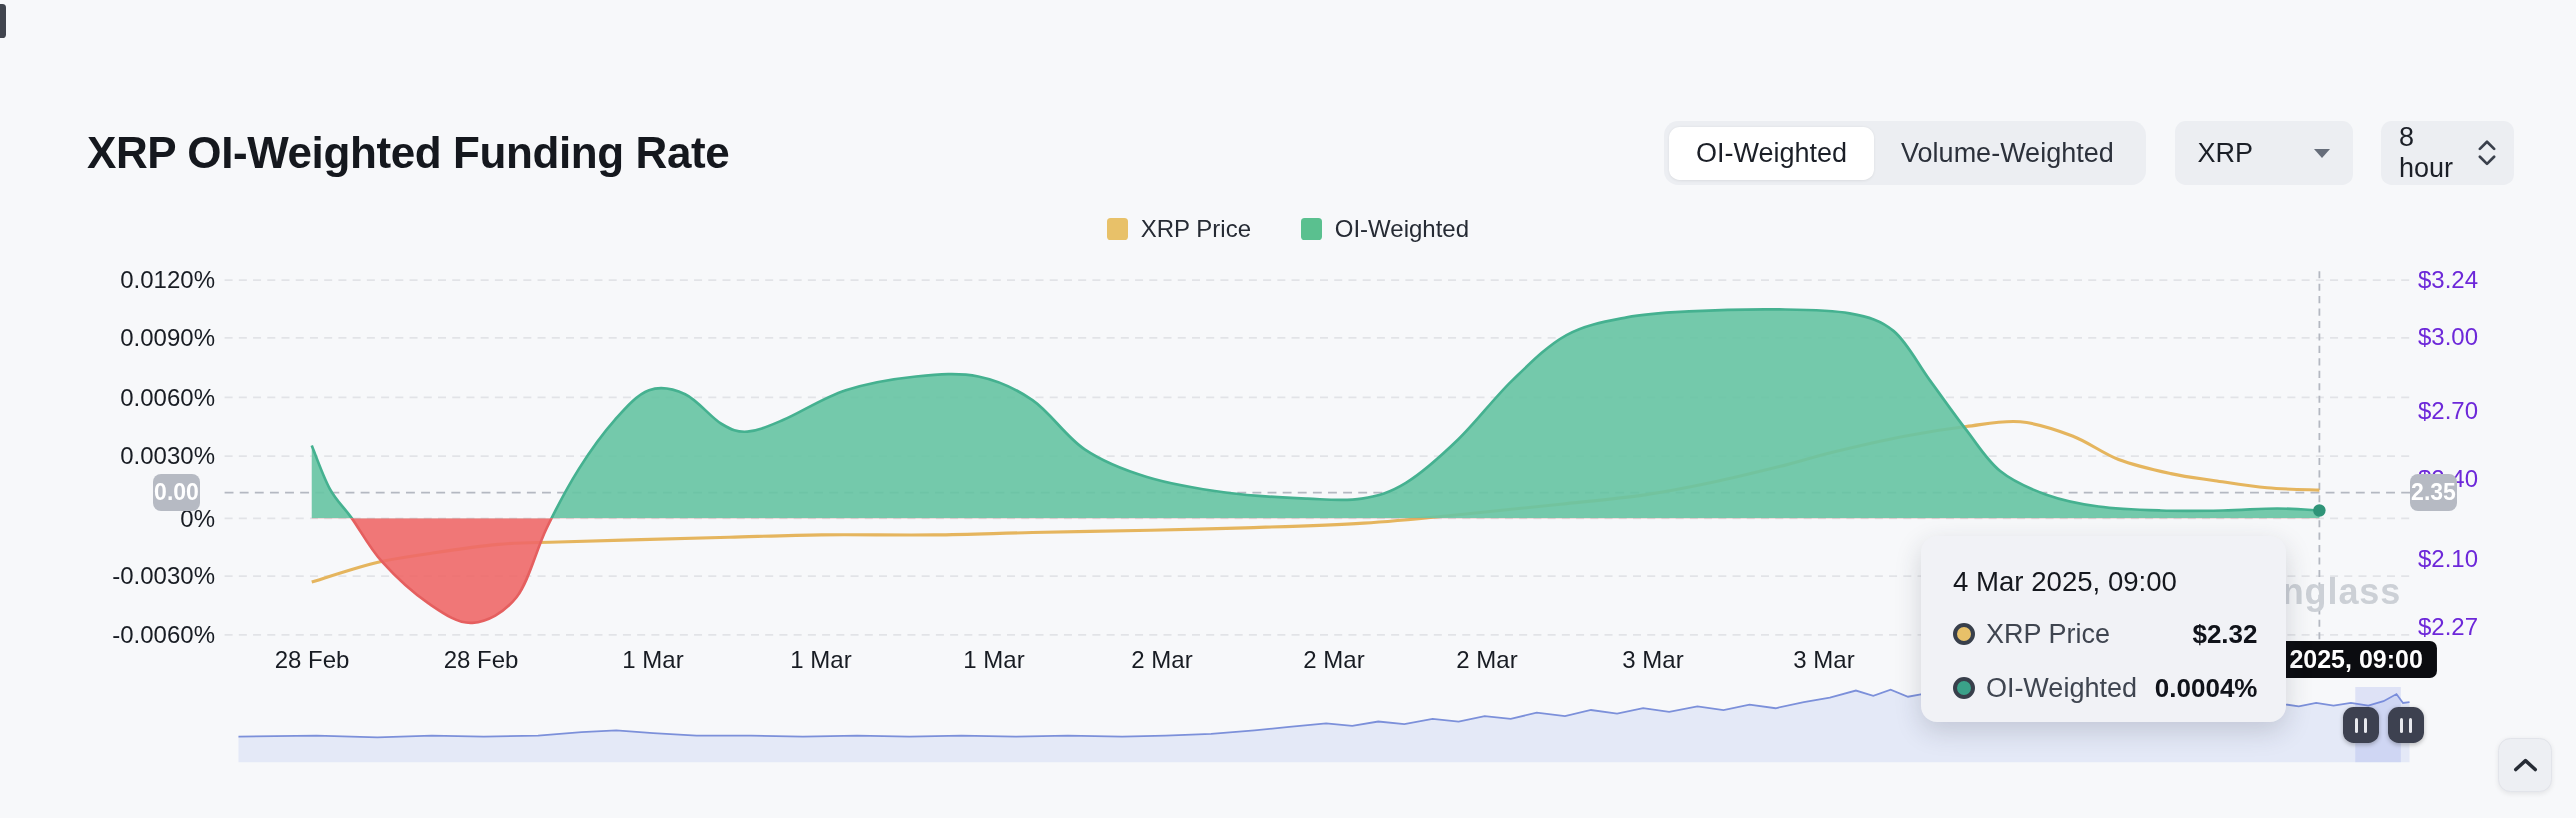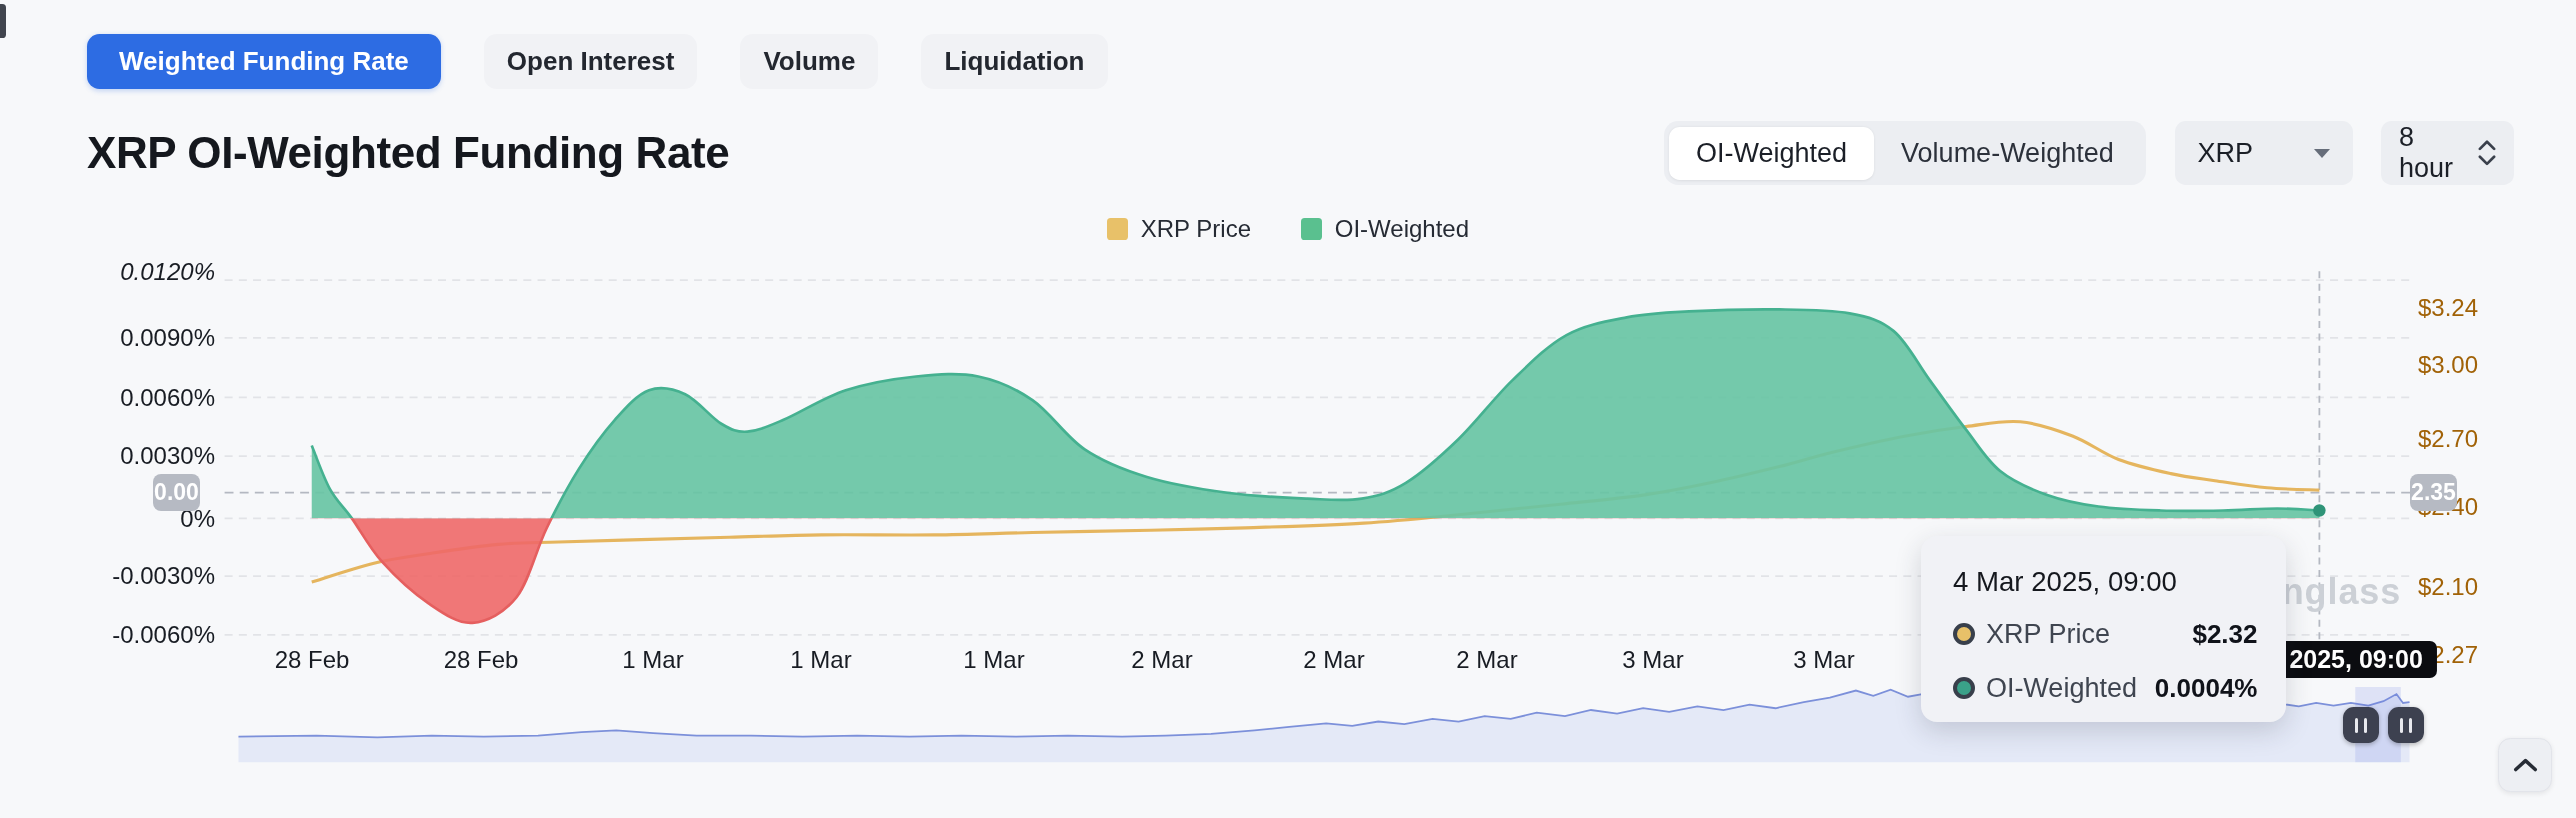--- a/index.html
+++ b/index.html
@@ -26,21 +26,21 @@
   .updown{display:flex;flex-direction:column;gap:4.4px;margin-left:9px;}
   .updown svg{display:block;}
   
   .legend{position:absolute;left:0;top:215px;width:100%;display:flex;justify-content:center;gap:50px;}
   .legend-item{display:flex;align-items:center;gap:12.5px;font-size:24px;color:#262b34;}
   .sq{width:21.3px;height:21.3px;border-radius:3.6px;}
   
   .tickL{position:absolute;width:215px;text-align:right;transform:translateY(-50%);
          font-size:24px;font-weight:500;color:#181c23;z-index:2;}
   .tickR{position:absolute;left:2418px;transform:translateY(-50%);
-         font-size:24px;font-weight:500;color:#a16207;z-index:2;margin-top:28px;}
+         font-size:24px;font-weight:500;color:#6d28d9;z-index:2;}
   .xlab{position:absolute;transform:translate(-50%,-50%);font-size:24px;font-weight:500;color:#181c23;z-index:2;white-space:nowrap;}
   .badge{position:absolute;width:47px;height:37px;border-radius:8px;background:#b6bac3;color:#ffffff;
          font-size:23px;font-weight:700;display:flex;align-items:center;justify-content:center;z-index:3;}
   
   .chart-svg{position:absolute;left:0;top:0;z-index:1;}
   .nav-svg{position:absolute;z-index:4;}
   .nav-handle{position:absolute;width:36px;height:36px;border-radius:10.7px;background:#3d4150;z-index:5;
               display:flex;align-items:center;justify-content:center;gap:5.3px;cursor:ew-resize;box-shadow:0 1.8px 4.4px rgba(0,0,0,.25);}
   .nav-handle i{display:block;width:3.6px;height:15px;background:#e8e9ee;border-radius:1.8px;}
   
@@ -58,26 +58,20 @@
   
   .chev-btn{position:absolute;left:2498px;top:738px;width:52px;height:52px;border-radius:12.5px;background:#edeff3;
             border:0.9px solid #e2e4ea;box-shadow:0 1.8px 5.3px rgba(0,0,0,.08);display:flex;align-items:center;justify-content:center;z-index:8;cursor:pointer;}
 </style>
 </head>
 <body>
 
 <div class="page">
   <div class="corner-mark"></div>
 
-  <div class="tabs" id="tabs">
-      <div class="tab active">Weighted Funding Rate</div>
-      <div class="tab">Open Interest</div>
-      <div class="tab">Volume</div>
-      <div class="tab">Liquidation</div>
-    </div>
 
   <div class="page-title">XRP OI-Weighted Funding Rate</div>
 
   <div class="controls">
     <div class="seg" id="seg">
         <div class="seg-opt active">OI-Weighted</div>
         <div class="seg-opt">Volume-Weighted</div>
       </div>
     <div class="select-box symbol">
       <span>XRP</span>
@@ -127,21 +121,21 @@
         </clipPath>
       </defs>
       <path d="M350,500.98321C353.387,509.111,362.79533333333336,536.080485,370.322,549.74995C377.84866666666665,563.4194150000001,385.37533333333334,569.330535,395.16,583C404.9446666666667,596.669465,414.72933333333333,615.8806050000001,429.03,631.76674C443.3306666666666,647.652875,464.029,666.864015,480.964,678.31681C497.899,689.7696050000001,514.0813333333333,701.591845,530.64,700.48351C547.1986666666667,699.375175,566.3916666666667,689.4001599999999,580.316,671.6668C594.2403333333334,653.93344,602.5196666666667,618.097275,614.186,594.08335C625.8523333333334,570.069425,637.5186666666667,547.902725,650.3140000000001,527.58325C663.1093333333334,507.263775,677.7863333333333,486.9443,690.958,472.1665C704.1296666666666,457.3887,716.1723333333334,443.719235,729.344,438.91645C742.5156666666667,434.11366499999997,756.44,437.06922499999996,769.988,443.34979C783.5360000000001,449.630355,798.9656666666666,469.580385,810.632,476.59984C822.2983333333333,483.61929499999997,828.3196666666666,486.20541000000003,839.986,485.46652C851.6523333333333,484.72763,862.1896666666667,479.924845,880.63,472.1665C899.0703333333333,464.40815499999997,925.7900000000001,447.04424,950.628,438.91645C975.466,430.78866,1004.8199999999999,425.985875,1029.658,423.39976C1054.4959999999999,420.813645,1077.8286666666665,418.96642,1099.656,423.39976C1121.4833333333333,427.8331,1140.676333333333,436.330335,1160.6219999999998,449.9998C1180.5676666666666,463.669265,1197.879,491.008195,1219.33,505.41655000000003C1240.781,519.8249050000001,1262.6083333333333,528.32214,1289.328,536.44993C1316.0476666666666,544.57772,1349.5413333333336,550.1193949999999,1379.6480000000001,554.1832899999999C1409.7546666666667,558.247185,1444.7536666666667,559.724965,1469.968,560.8333C1495.1823333333334,561.941635,1512.4936666666667,563.78886,1530.934,560.8333C1549.3743333333332,557.87774,1562.546,554.1832899999999,1580.6100000000001,543.09994C1598.6740000000002,532.01659,1619.3723333333332,513.5443399999999,1639.318,494.3332C1659.2636666666667,475.12206,1679.962,447.413685,1700.2839999999999,427.8331C1720.6059999999998,408.252515,1739.799,388.67193000000003,1761.25,376.84969C1782.701,365.02745,1806.0336666666667,361.33299999999997,1828.99,356.89966C1851.9463333333333,352.46632,1870.3866666666668,351.72742999999997,1898.988,350.24965C1927.5893333333333,348.77187,1970.4913333333334,347.66353499999997,2000.598,348.03297999999995C2030.7046666666665,348.40242499999994,2058.1769999999997,348.402425,2079.6279999999997,352.46632C2101.0789999999997,356.530215,2114.250666666667,359.85522,2129.304,372.41634999999997C2144.3573333333334,384.97747999999996,2156.4000000000005,409.36084999999997,2169.9480000000003,427.8331C2183.496,446.30535000000003,2197.420333333333,466.25538000000006,2210.5919999999996,483.24985000000004C2223.7636666666663,500.24432,2233.924666666667,517.608235,2248.978,529.79992C2264.0313333333334,541.991605,2282.471666666667,549.74995,2300.9120000000003,556.39996C2319.3523333333337,563.0499699999999,2338.169,566.74442,2359.62,569.69998C2381.071,572.65554,2406.2853333333333,573.39443,2429.618,574.13332C2452.9506666666666,574.87221,2477.788666666667,574.5027650000001,2499.616,574.13332C2521.443333333333,573.763875,2542.518,571.91665,2560.582,571.91665C2578.6459999999997,571.91665,2600.0969999999998,573.763875,2608,574.13332L2608,583L350,583Z" fill="#68c4a4" fill-opacity="0.92" clip-path="url(#clip-pos)"></path>
       <path d="M350,500.98321C353.387,509.111,362.79533333333336,536.080485,370.322,549.74995C377.84866666666665,563.4194150000001,385.37533333333334,569.330535,395.16,583C404.9446666666667,596.669465,414.72933333333333,615.8806050000001,429.03,631.76674C443.3306666666666,647.652875,464.029,666.864015,480.964,678.31681C497.899,689.7696050000001,514.0813333333333,701.591845,530.64,700.48351C547.1986666666667,699.375175,566.3916666666667,689.4001599999999,580.316,671.6668C594.2403333333334,653.93344,602.5196666666667,618.097275,614.186,594.08335C625.8523333333334,570.069425,637.5186666666667,547.902725,650.3140000000001,527.58325C663.1093333333334,507.263775,677.7863333333333,486.9443,690.958,472.1665C704.1296666666666,457.3887,716.1723333333334,443.719235,729.344,438.91645C742.5156666666667,434.11366499999997,756.44,437.06922499999996,769.988,443.34979C783.5360000000001,449.630355,798.9656666666666,469.580385,810.632,476.59984C822.2983333333333,483.61929499999997,828.3196666666666,486.20541000000003,839.986,485.46652C851.6523333333333,484.72763,862.1896666666667,479.924845,880.63,472.1665C899.0703333333333,464.40815499999997,925.7900000000001,447.04424,950.628,438.91645C975.466,430.78866,1004.8199999999999,425.985875,1029.658,423.39976C1054.4959999999999,420.813645,1077.8286666666665,418.96642,1099.656,423.39976C1121.4833333333333,427.8331,1140.676333333333,436.330335,1160.6219999999998,449.9998C1180.5676666666666,463.669265,1197.879,491.008195,1219.33,505.41655000000003C1240.781,519.8249050000001,1262.6083333333333,528.32214,1289.328,536.44993C1316.0476666666666,544.57772,1349.5413333333336,550.1193949999999,1379.6480000000001,554.1832899999999C1409.7546666666667,558.247185,1444.7536666666667,559.724965,1469.968,560.8333C1495.1823333333334,561.941635,1512.4936666666667,563.78886,1530.934,560.8333C1549.3743333333332,557.87774,1562.546,554.1832899999999,1580.6100000000001,543.09994C1598.6740000000002,532.01659,1619.3723333333332,513.5443399999999,1639.318,494.3332C1659.2636666666667,475.12206,1679.962,447.413685,1700.2839999999999,427.8331C1720.6059999999998,408.252515,1739.799,388.67193000000003,1761.25,376.84969C1782.701,365.02745,1806.0336666666667,361.33299999999997,1828.99,356.89966C1851.9463333333333,352.46632,1870.3866666666668,351.72742999999997,1898.988,350.24965C1927.5893333333333,348.77187,1970.4913333333334,347.66353499999997,2000.598,348.03297999999995C2030.7046666666665,348.40242499999994,2058.1769999999997,348.402425,2079.6279999999997,352.46632C2101.0789999999997,356.530215,2114.250666666667,359.85522,2129.304,372.41634999999997C2144.3573333333334,384.97747999999996,2156.4000000000005,409.36084999999997,2169.9480000000003,427.8331C2183.496,446.30535000000003,2197.420333333333,466.25538000000006,2210.5919999999996,483.24985000000004C2223.7636666666663,500.24432,2233.924666666667,517.608235,2248.978,529.79992C2264.0313333333334,541.991605,2282.471666666667,549.74995,2300.9120000000003,556.39996C2319.3523333333337,563.0499699999999,2338.169,566.74442,2359.62,569.69998C2381.071,572.65554,2406.2853333333333,573.39443,2429.618,574.13332C2452.9506666666666,574.87221,2477.788666666667,574.5027650000001,2499.616,574.13332C2521.443333333333,573.763875,2542.518,571.91665,2560.582,571.91665C2578.6459999999997,571.91665,2600.0969999999998,573.763875,2608,574.13332L2608,583L350,583Z" fill="#ee6868" fill-opacity="0.9" clip-path="url(#clip-neg)"></path>
       <path d="M350,500.98321C353.387,509.111,362.79533333333336,536.080485,370.322,549.74995C377.84866666666665,563.4194150000001,385.37533333333334,569.330535,395.16,583C404.9446666666667,596.669465,414.72933333333333,615.8806050000001,429.03,631.76674C443.3306666666666,647.652875,464.029,666.864015,480.964,678.31681C497.899,689.7696050000001,514.0813333333333,701.591845,530.64,700.48351C547.1986666666667,699.375175,566.3916666666667,689.4001599999999,580.316,671.6668C594.2403333333334,653.93344,602.5196666666667,618.097275,614.186,594.08335C625.8523333333334,570.069425,637.5186666666667,547.902725,650.3140000000001,527.58325C663.1093333333334,507.263775,677.7863333333333,486.9443,690.958,472.1665C704.1296666666666,457.3887,716.1723333333334,443.719235,729.344,438.91645C742.5156666666667,434.11366499999997,756.44,437.06922499999996,769.988,443.34979C783.5360000000001,449.630355,798.9656666666666,469.580385,810.632,476.59984C822.2983333333333,483.61929499999997,828.3196666666666,486.20541000000003,839.986,485.46652C851.6523333333333,484.72763,862.1896666666667,479.924845,880.63,472.1665C899.0703333333333,464.40815499999997,925.7900000000001,447.04424,950.628,438.91645C975.466,430.78866,1004.8199999999999,425.985875,1029.658,423.39976C1054.4959999999999,420.813645,1077.8286666666665,418.96642,1099.656,423.39976C1121.4833333333333,427.8331,1140.676333333333,436.330335,1160.6219999999998,449.9998C1180.5676666666666,463.669265,1197.879,491.008195,1219.33,505.41655000000003C1240.781,519.8249050000001,1262.6083333333333,528.32214,1289.328,536.44993C1316.0476666666666,544.57772,1349.5413333333336,550.1193949999999,1379.6480000000001,554.1832899999999C1409.7546666666667,558.247185,1444.7536666666667,559.724965,1469.968,560.8333C1495.1823333333334,561.941635,1512.4936666666667,563.78886,1530.934,560.8333C1549.3743333333332,557.87774,1562.546,554.1832899999999,1580.6100000000001,543.09994C1598.6740000000002,532.01659,1619.3723333333332,513.5443399999999,1639.318,494.3332C1659.2636666666667,475.12206,1679.962,447.413685,1700.2839999999999,427.8331C1720.6059999999998,408.252515,1739.799,388.67193000000003,1761.25,376.84969C1782.701,365.02745,1806.0336666666667,361.33299999999997,1828.99,356.89966C1851.9463333333333,352.46632,1870.3866666666668,351.72742999999997,1898.988,350.24965C1927.5893333333333,348.77187,1970.4913333333334,347.66353499999997,2000.598,348.03297999999995C2030.7046666666665,348.40242499999994,2058.1769999999997,348.402425,2079.6279999999997,352.46632C2101.0789999999997,356.530215,2114.250666666667,359.85522,2129.304,372.41634999999997C2144.3573333333334,384.97747999999996,2156.4000000000005,409.36084999999997,2169.9480000000003,427.8331C2183.496,446.30535000000003,2197.420333333333,466.25538000000006,2210.5919999999996,483.24985000000004C2223.7636666666663,500.24432,2233.924666666667,517.608235,2248.978,529.79992C2264.0313333333334,541.991605,2282.471666666667,549.74995,2300.9120000000003,556.39996C2319.3523333333337,563.0499699999999,2338.169,566.74442,2359.62,569.69998C2381.071,572.65554,2406.2853333333333,573.39443,2429.618,574.13332C2452.9506666666666,574.87221,2477.788666666667,574.5027650000001,2499.616,574.13332C2521.443333333333,573.763875,2542.518,571.91665,2560.582,571.91665C2578.6459999999997,571.91665,2600.0969999999998,573.763875,2608,574.13332" fill="none" stroke="#45b190" stroke-width="3" clip-path="url(#clip-pos)"></path>
       <path d="M350,500.98321C353.387,509.111,362.79533333333336,536.080485,370.322,549.74995C377.84866666666665,563.4194150000001,385.37533333333334,569.330535,395.16,583C404.9446666666667,596.669465,414.72933333333333,615.8806050000001,429.03,631.76674C443.3306666666666,647.652875,464.029,666.864015,480.964,678.31681C497.899,689.7696050000001,514.0813333333333,701.591845,530.64,700.48351C547.1986666666667,699.375175,566.3916666666667,689.4001599999999,580.316,671.6668C594.2403333333334,653.93344,602.5196666666667,618.097275,614.186,594.08335C625.8523333333334,570.069425,637.5186666666667,547.902725,650.3140000000001,527.58325C663.1093333333334,507.263775,677.7863333333333,486.9443,690.958,472.1665C704.1296666666666,457.3887,716.1723333333334,443.719235,729.344,438.91645C742.5156666666667,434.11366499999997,756.44,437.06922499999996,769.988,443.34979C783.5360000000001,449.630355,798.9656666666666,469.580385,810.632,476.59984C822.2983333333333,483.61929499999997,828.3196666666666,486.20541000000003,839.986,485.46652C851.6523333333333,484.72763,862.1896666666667,479.924845,880.63,472.1665C899.0703333333333,464.40815499999997,925.7900000000001,447.04424,950.628,438.91645C975.466,430.78866,1004.8199999999999,425.985875,1029.658,423.39976C1054.4959999999999,420.813645,1077.8286666666665,418.96642,1099.656,423.39976C1121.4833333333333,427.8331,1140.676333333333,436.330335,1160.6219999999998,449.9998C1180.5676666666666,463.669265,1197.879,491.008195,1219.33,505.41655000000003C1240.781,519.8249050000001,1262.6083333333333,528.32214,1289.328,536.44993C1316.0476666666666,544.57772,1349.5413333333336,550.1193949999999,1379.6480000000001,554.1832899999999C1409.7546666666667,558.247185,1444.7536666666667,559.724965,1469.968,560.8333C1495.1823333333334,561.941635,1512.4936666666667,563.78886,1530.934,560.8333C1549.3743333333332,557.87774,1562.546,554.1832899999999,1580.6100000000001,543.09994C1598.6740000000002,532.01659,1619.3723333333332,513.5443399999999,1639.318,494.3332C1659.2636666666667,475.12206,1679.962,447.413685,1700.2839999999999,427.8331C1720.6059999999998,408.252515,1739.799,388.67193000000003,1761.25,376.84969C1782.701,365.02745,1806.0336666666667,361.33299999999997,1828.99,356.89966C1851.9463333333333,352.46632,1870.3866666666668,351.72742999999997,1898.988,350.24965C1927.5893333333333,348.77187,1970.4913333333334,347.66353499999997,2000.598,348.03297999999995C2030.7046666666665,348.40242499999994,2058.1769999999997,348.402425,2079.6279999999997,352.46632C2101.0789999999997,356.530215,2114.250666666667,359.85522,2129.304,372.41634999999997C2144.3573333333334,384.97747999999996,2156.4000000000005,409.36084999999997,2169.9480000000003,427.8331C2183.496,446.30535000000003,2197.420333333333,466.25538000000006,2210.5919999999996,483.24985000000004C2223.7636666666663,500.24432,2233.924666666667,517.608235,2248.978,529.79992C2264.0313333333334,541.991605,2282.471666666667,549.74995,2300.9120000000003,556.39996C2319.3523333333337,563.0499699999999,2338.169,566.74442,2359.62,569.69998C2381.071,572.65554,2406.2853333333333,573.39443,2429.618,574.13332C2452.9506666666666,574.87221,2477.788666666667,574.5027650000001,2499.616,574.13332C2521.443333333333,573.763875,2542.518,571.91665,2560.582,571.91665C2578.6459999999997,571.91665,2600.0969999999998,573.763875,2608,574.13332" fill="none" stroke="#e55f5f" stroke-width="3" clip-path="url(#clip-neg)"></path>
       <circle cx="2608" cy="574.13332" r="7" fill="#2f9478"></circle>
     </svg>
 
   <div id="ticks-left">
-      <div class="tickL" style="top: 272px; font-style: italic;">0.0120%</div>
+      <div class="tickL" style="top: 280px;">0.0120%</div>
       <div class="tickL" style="top: 338px;">0.0090%</div>
       <div class="tickL" style="top: 398px;">0.0060%</div>
       <div class="tickL" style="top: 456px;">0.0030%</div>
       <div class="tickL" style="top: 519px;">0%</div>
       <div class="tickL" style="top: 576px;">-0.0030%</div>
       <div class="tickL" style="top: 635px;">-0.0060%</div>
     </div>
   <div id="ticks-right">
       <div class="tickR" style="top: 280px;">$3.24</div>
       <div class="tickR" style="top: 337px;">$3.00</div>

